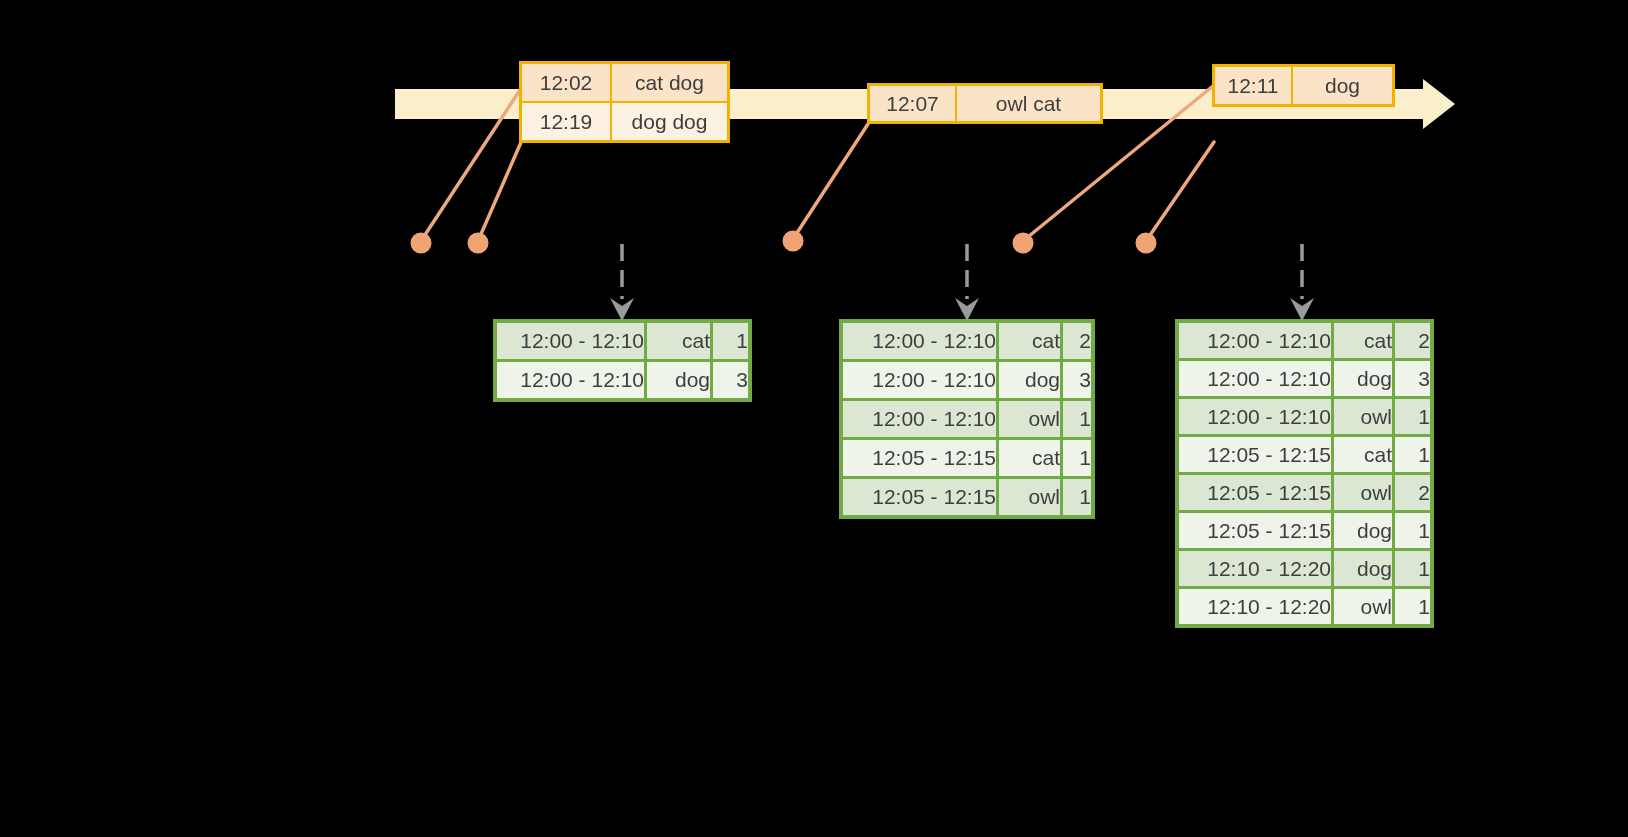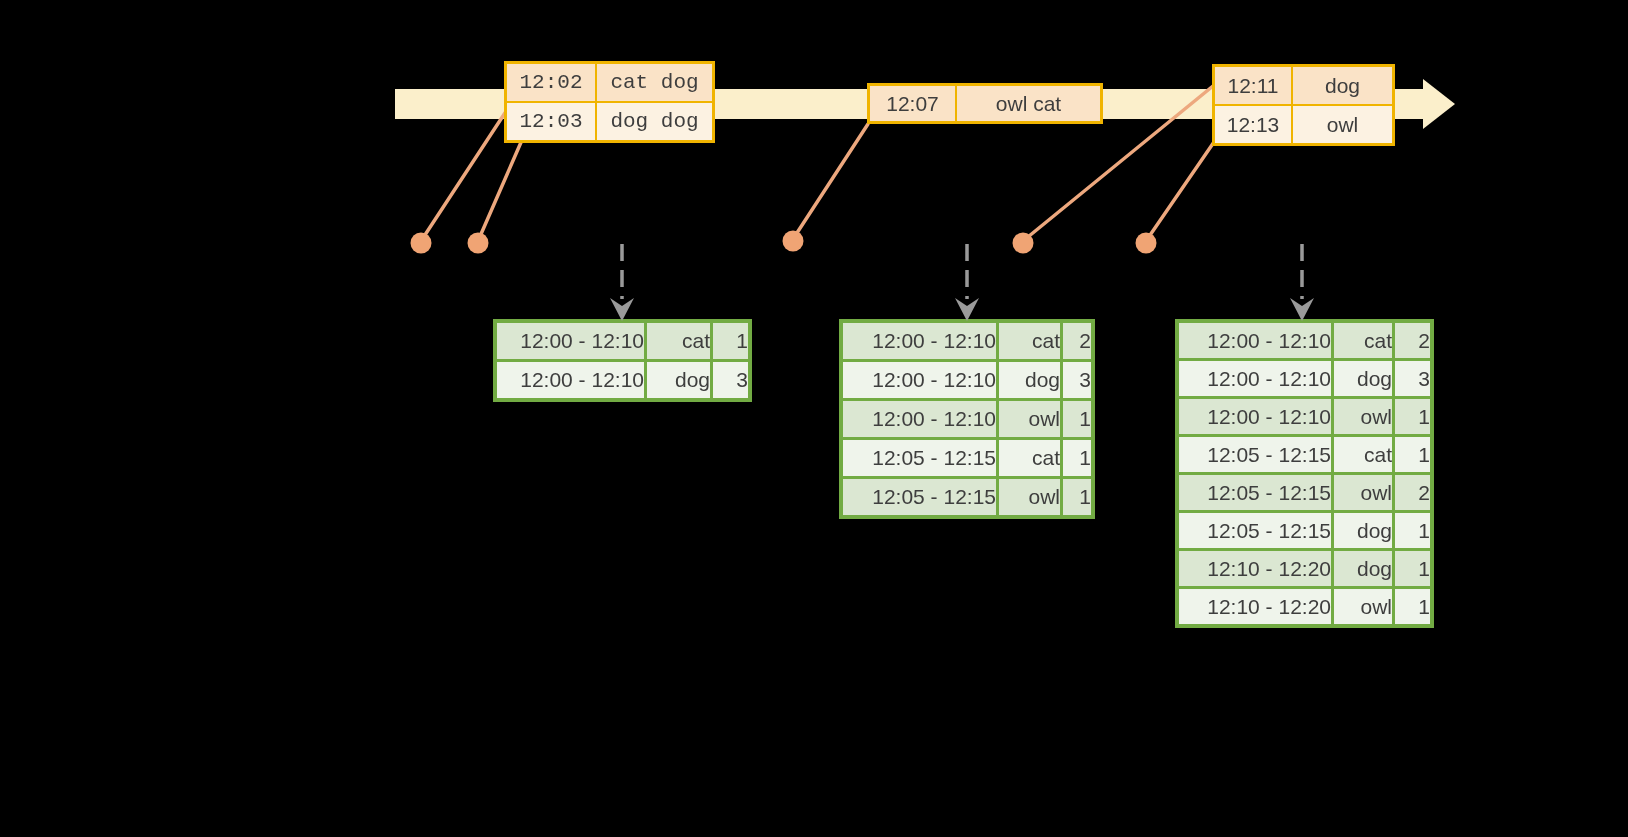--- a/index.html
+++ b/index.html
@@ -12,21 +12,21 @@
     position:absolute;border-collapse:collapse;table-layout:fixed;
     font-size:21px;text-align:center;
   }
   
   .evt-table{border:3px solid #f0b400;}
   .evt-table td{border:2px solid #f0b400;padding:0;vertical-align:middle;}
   .evt-table tr.rowA td{background:#fae3c7;}
   .evt-table tr.rowB td{background:#fcf2e2;}
   #evt1 td,#evt3 td{height:37px;}
   #evt2 td{height:35px;}
-  #evt1{left:504px;top:61px;width:211px;font-family:Liberation Mono, monospace;}
+  #evt1{left:519px;top:61px;width:211px;}
   #evt1 td:first-child{width:88px;}
   #evt2{left:867px;top:83px;width:236px;}
   #evt2 td:first-child{width:85px;}
   #evt3{left:1212px;top:64px;width:183px;padding-left:12px;}
   #evt3 td:first-child{width:76px;}
   
   .res-table{border:4px solid #72ab43;}
   .res-table td{border:3px solid #72ab43;padding:0;vertical-align:middle;text-align:right;}
   .res-table tr.dark td{background:#dbe7d2;}
   .res-table tr.light td{background:#eff4eb;}
@@ -67,44 +67,40 @@
     </g>
   </svg>
 
   <table id="evt1" class="evt-table" style="z-index:1">
     <tbody>
         <tr class="rowA">
       <td>12:02</td>
       <td>cat dog</td>
     </tr>
     <tr class="rowB">
-      <td>12:03</td>
+      <td>12:19</td>
       <td>dog dog</td>
     </tr>
   </tbody>
     </table>
 
   <table id="evt2" class="evt-table" style="z-index:1">
     <tbody>
         <tr class="rowA">
       <td>12:07</td>
       <td>owl cat</td>
     </tr>
   </tbody>
     </table>
 
   <table id="evt3" class="evt-table" style="z-index:1">
     <tbody>
         <tr class="rowA">
       <td>12:11</td>
       <td>dog</td>
-    </tr>
-    <tr class="rowB">
-      <td>12:13</td>
-      <td>owl</td>
     </tr>
   </tbody>
     </table>
 
   <table id="resA" class="res-table" style="z-index:1">
     <tbody>
         <tr class="dark">
       <td>12:00 - 12:10</td>
       <td>cat</td>
       <td>1</td>

